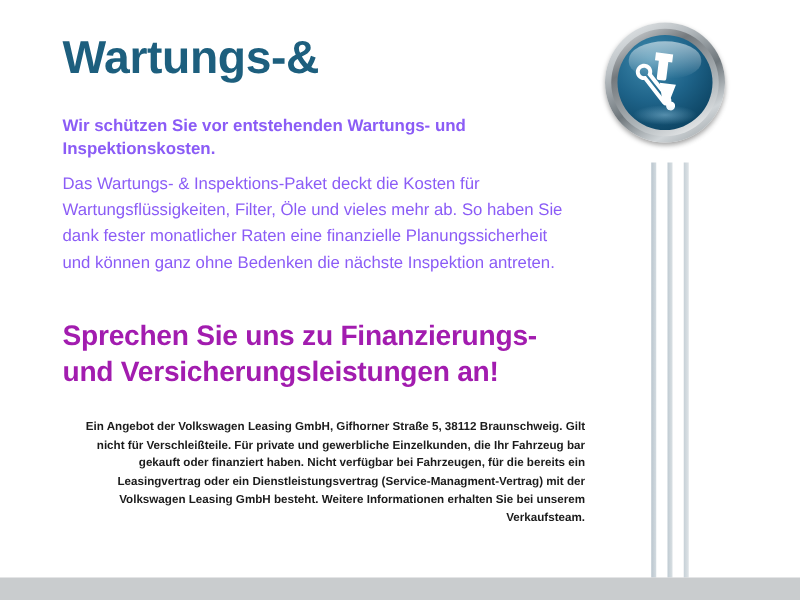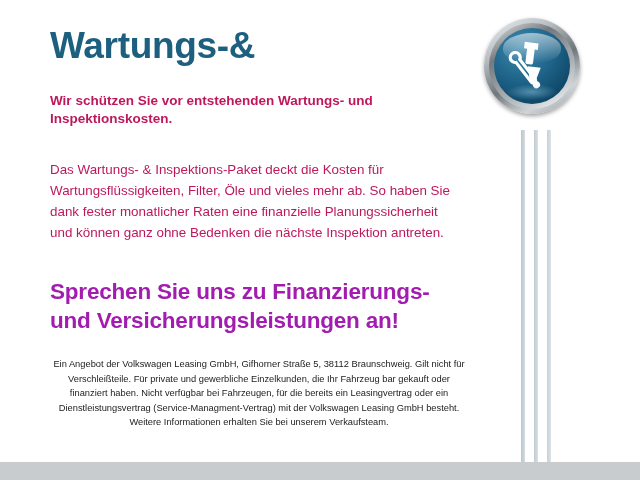--- a/index.html
+++ b/index.html
@@ -61,48 +61,49 @@
     color: #1d5f7e;
     font-size: 37px;
     line-height: 44px;
     font-weight: bold;
     letter-spacing: -0.3px;
   }
   h1.title .l2 { display: block; }
 
   .lead {
     margin: 24px 0 0 0;
-    color: #be185d;
+    color: #8b5cf6;
     font-size: 13.5px;
     font-weight: bold;
     line-height: 18px;
   }
   .body-text {
-    margin: 31px 0 0 0;
-    color: #be185d;
+    margin: 8px 0 0 0;
+    color: #8b5cf6;
     font-size: 13.4px;
     line-height: 21px;
     width: 412px;
   }
   h2.subhead {
     margin: 34px 0 0 0;
     color: #a21caf;
     font-size: 22.5px;
     line-height: 29px;
     font-weight: bold;
     letter-spacing: -0.2px;
     width: 420px;
   }
   .fineprint {
     margin: 22px 0 0 0;
     color: #1b1b1b;
     font-size: 9.3px;
     line-height: 14.5px;
     width: 418px;
-    text-align: center;
+    text-align: right;
+    font-weight: bold;
   }
 
   
   .badge-wrap {
     position: absolute;
     right: 22px;
     top: 16px;
     width: 104px;
     height: 104px;
   }

